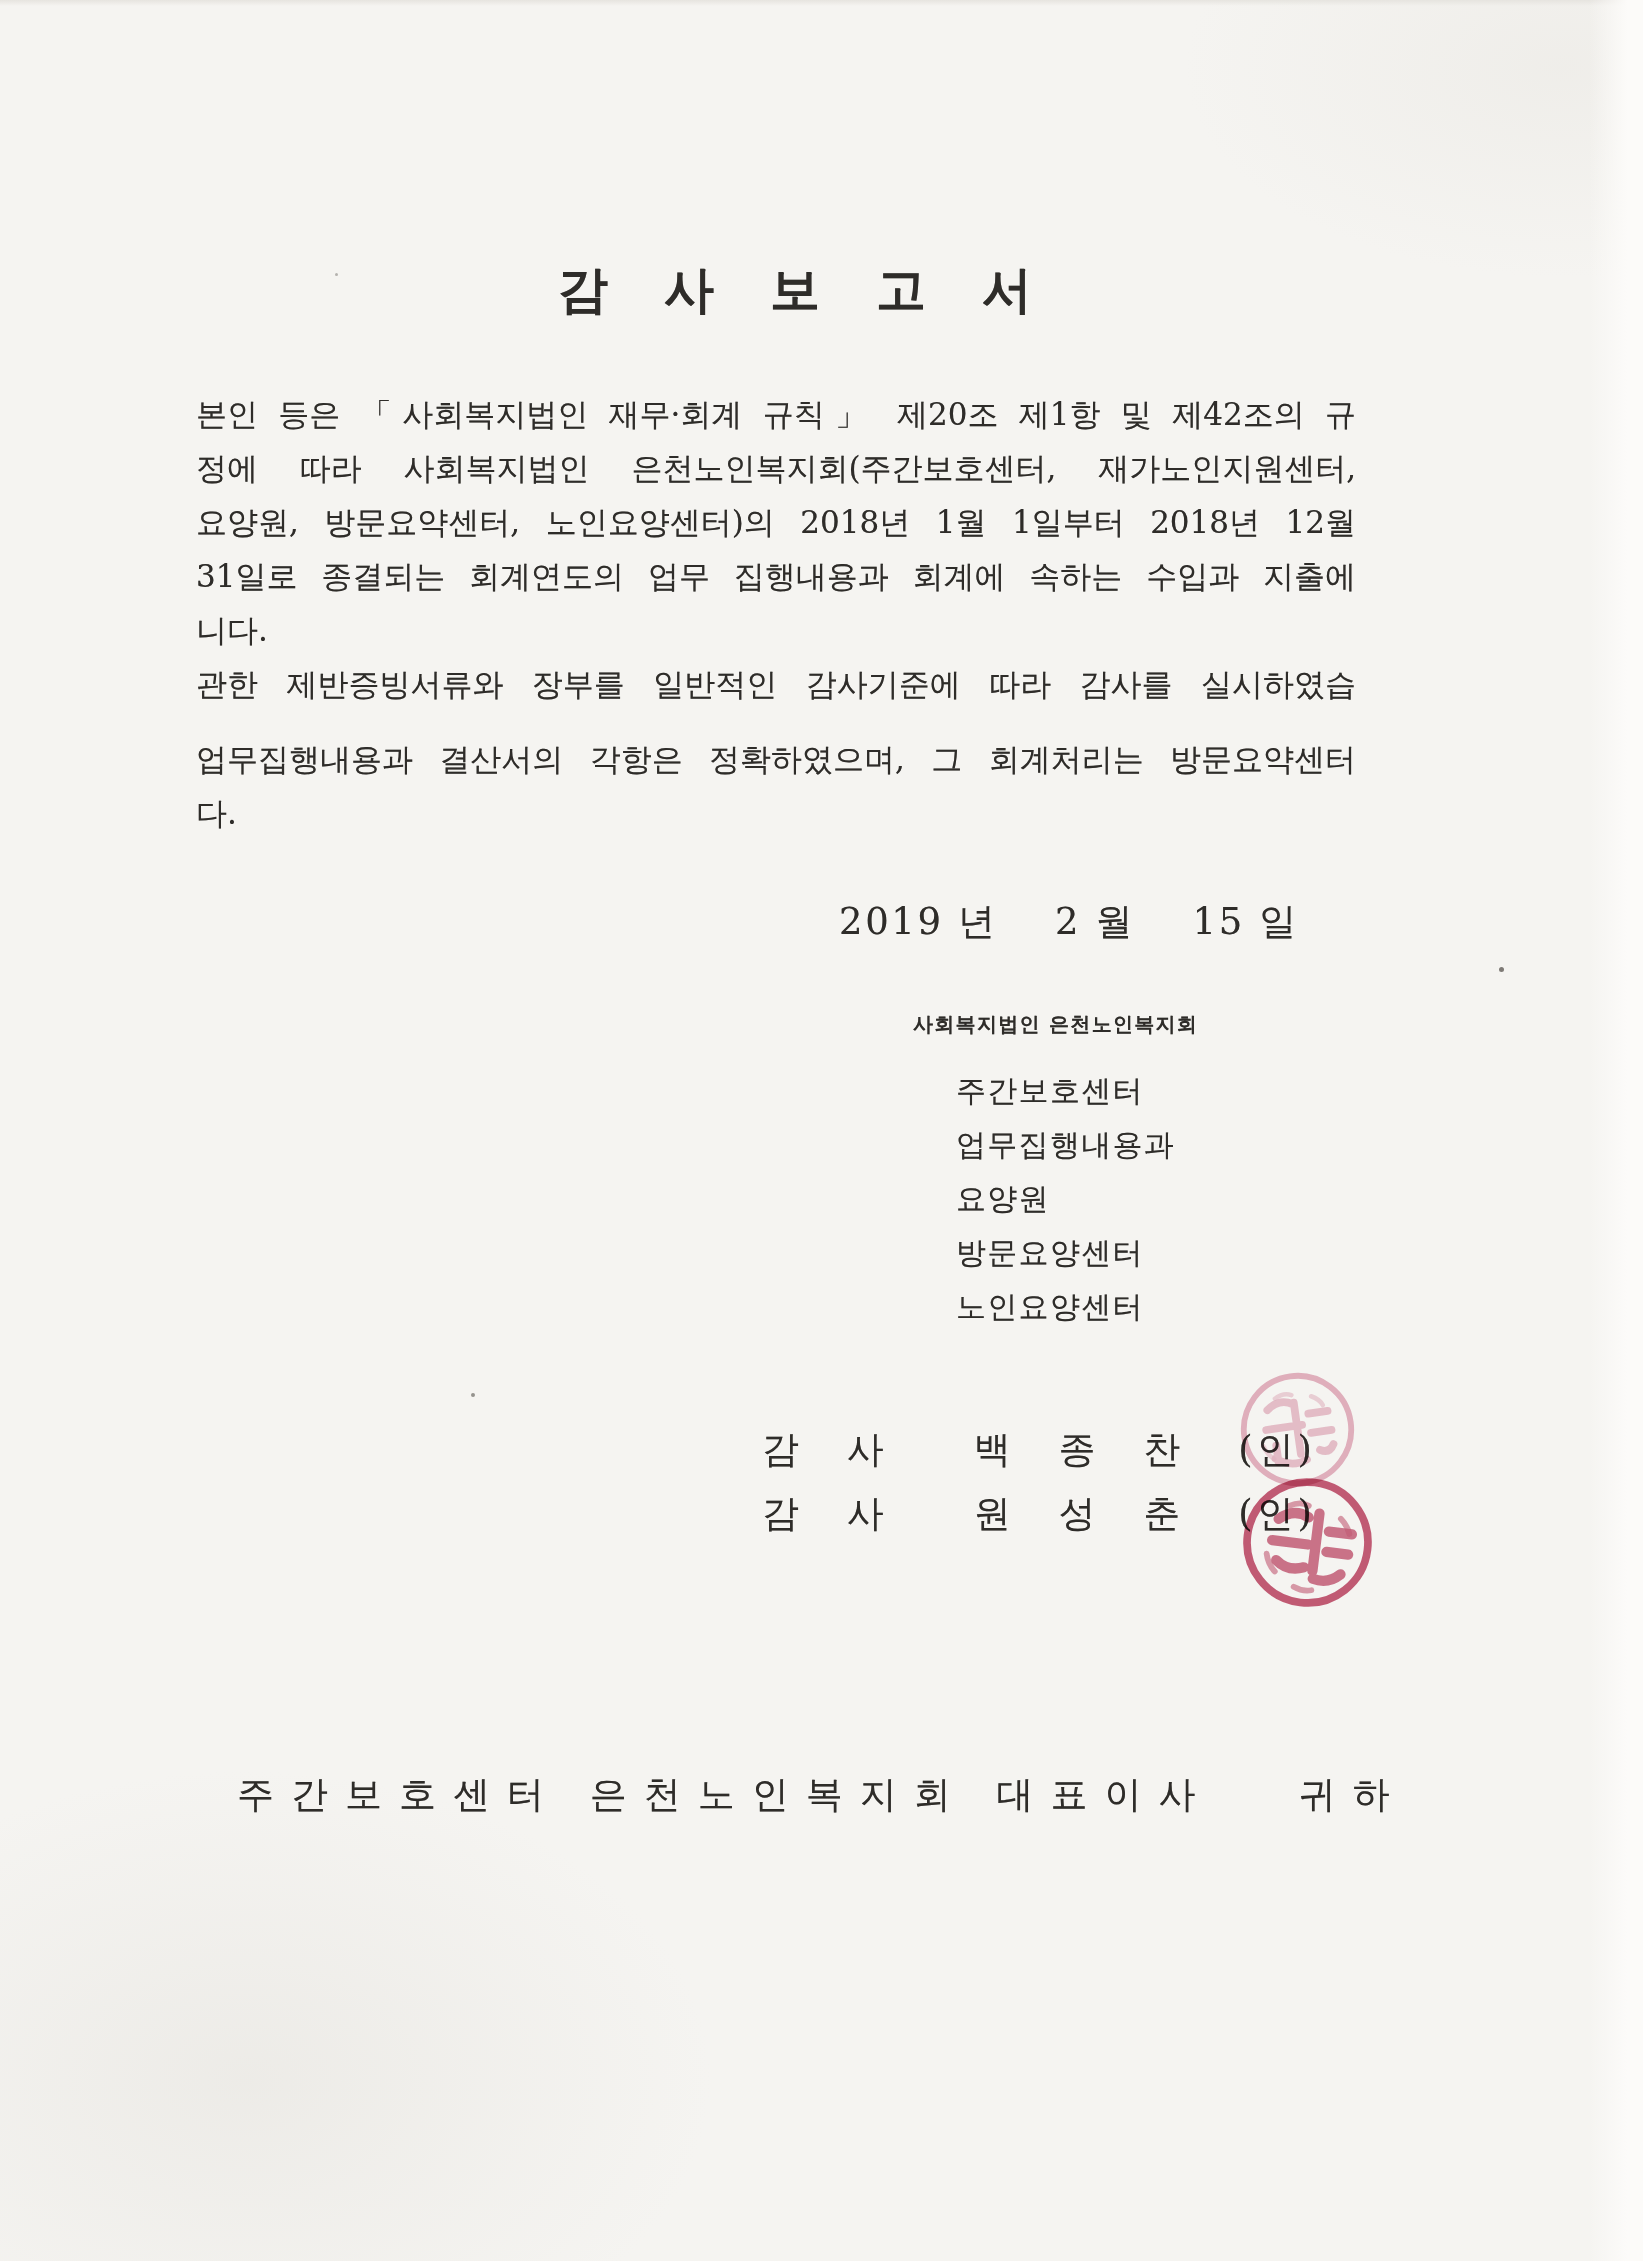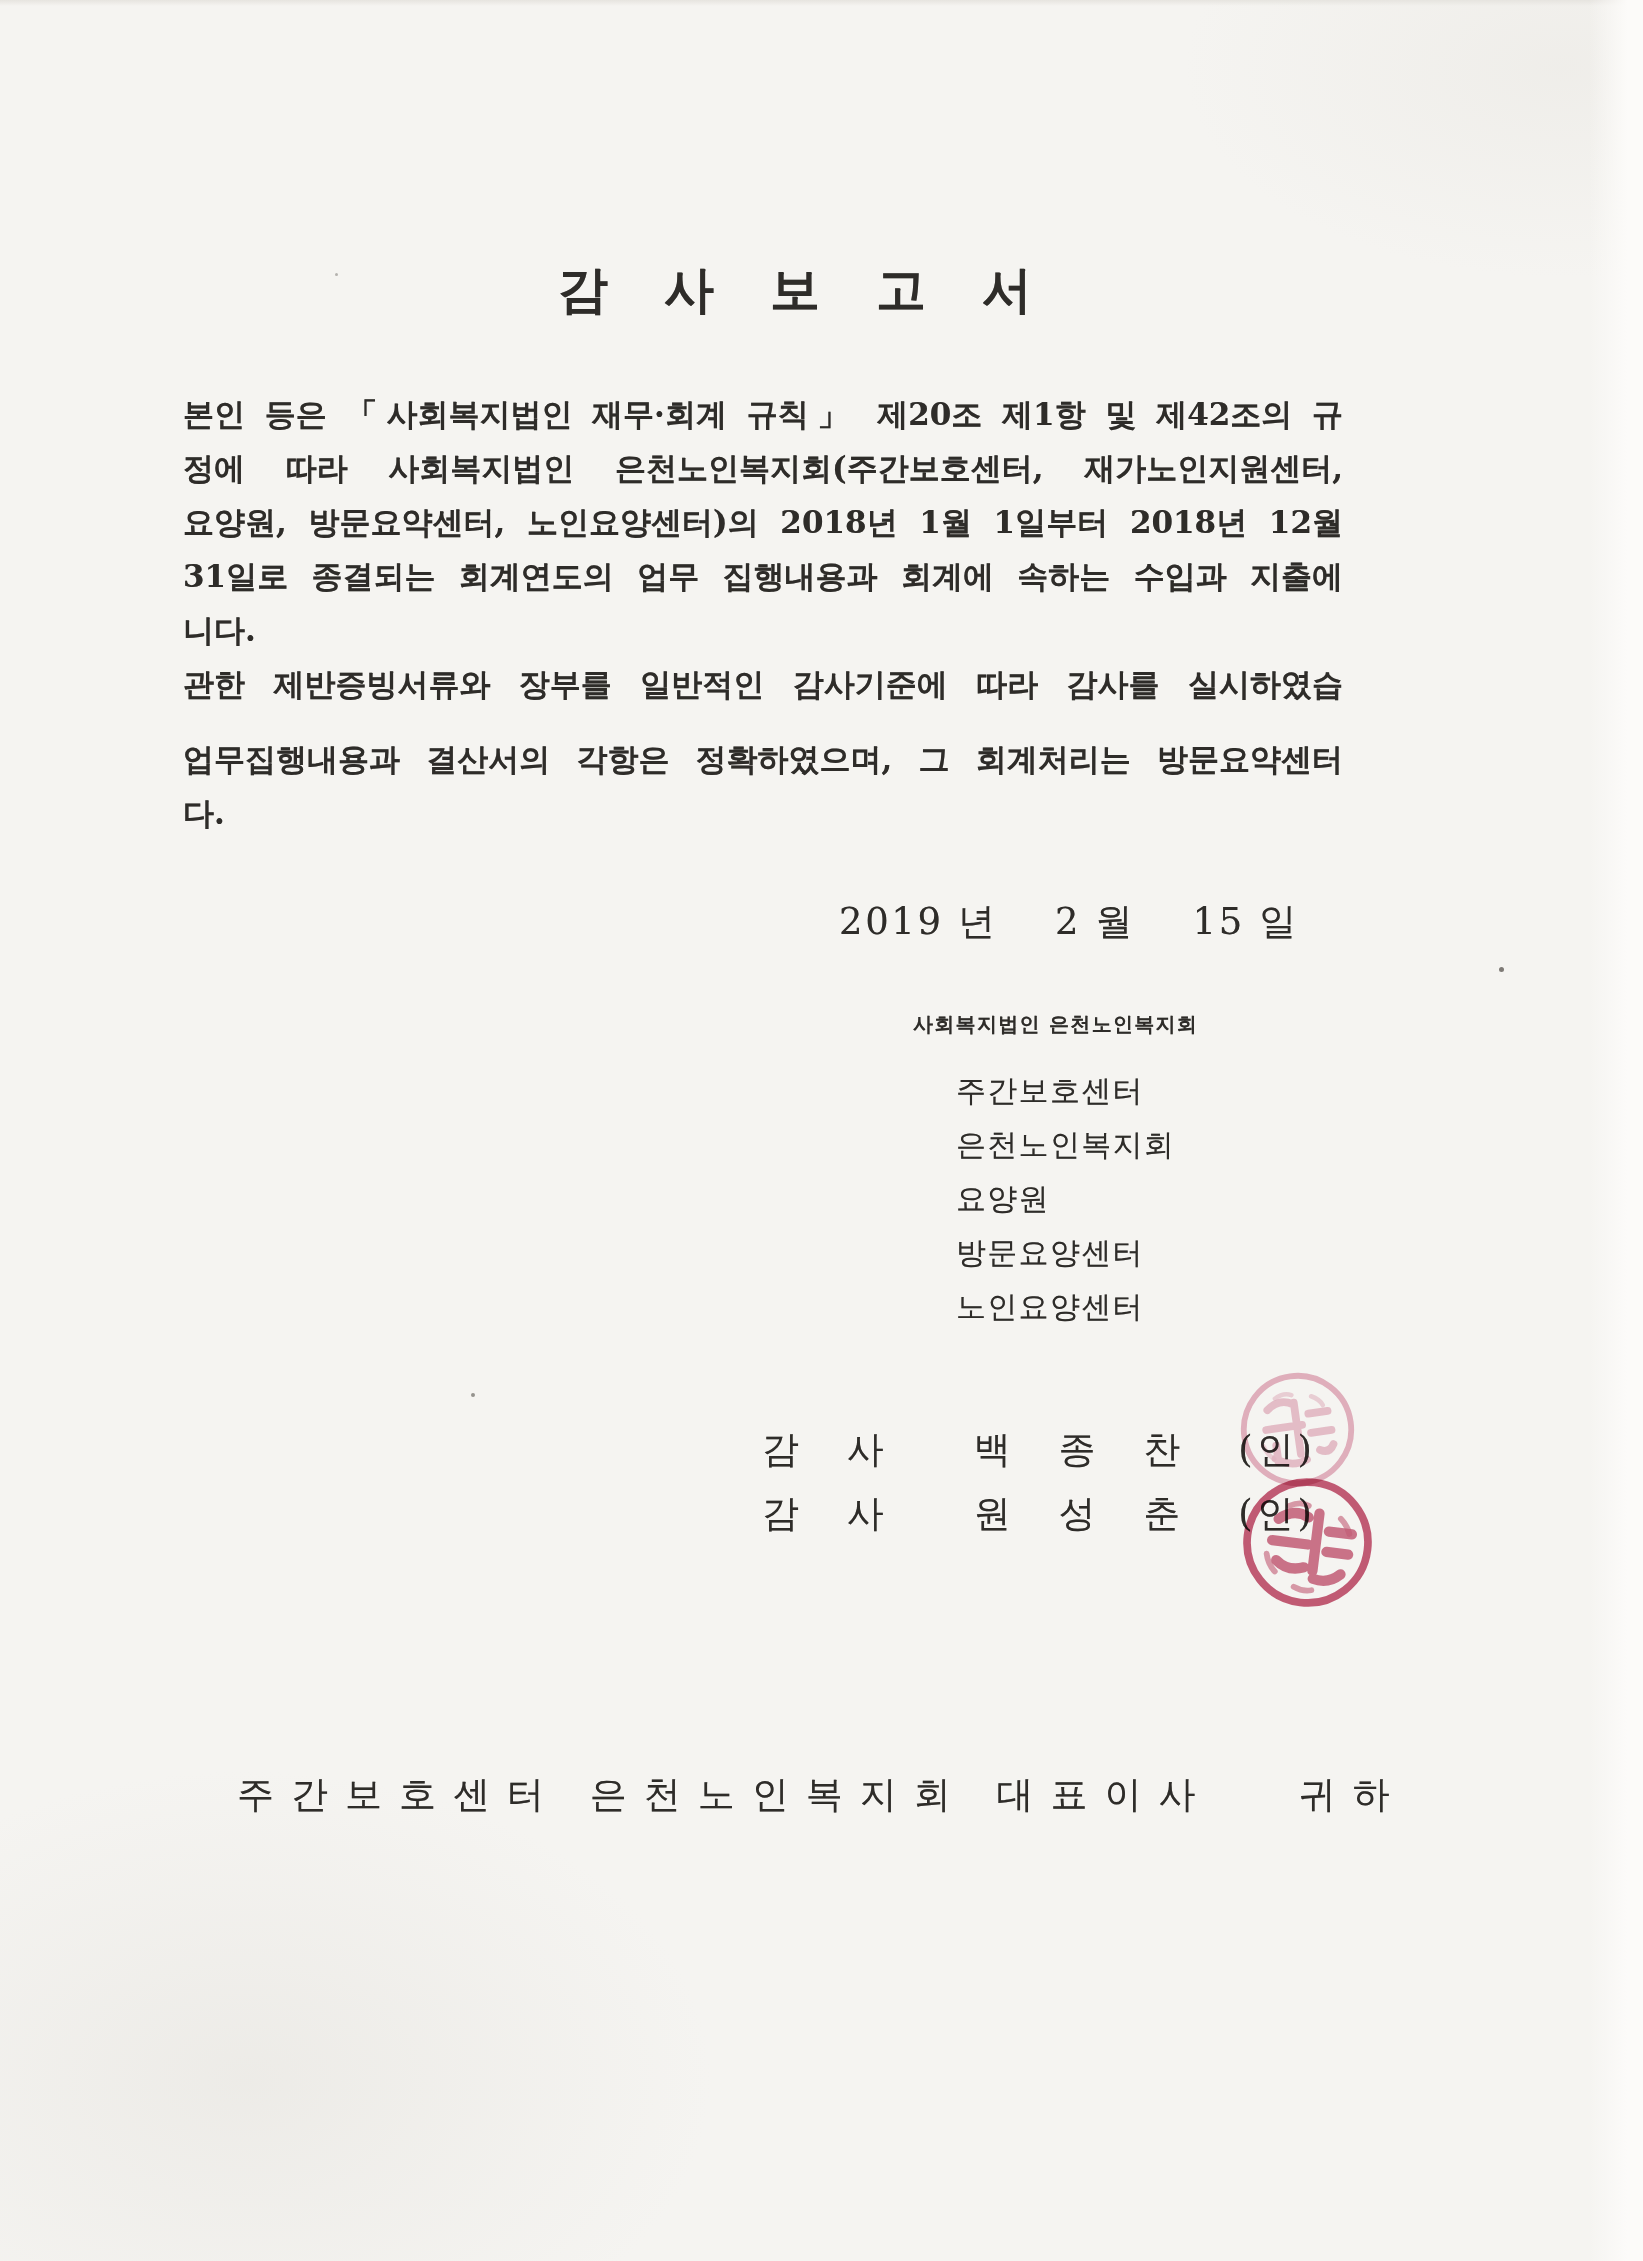--- a/index.html
+++ b/index.html
@@ -13,21 +13,21 @@
   }
   .ink{ text-shadow:0 0 0.6px rgba(40,38,35,.45); }
 
   .doc-title{
     position:absolute; left:558px; top:260px;
     font-size:50px; line-height:1.2;
     letter-spacing:19.3px; white-space:pre;
     font-weight:bold;
   }
 
-  .para{ position:absolute; left:183px; width:1160px; font-size:31px; line-height:54px;font-weight:bold; }
+  .para{ position:absolute; left:196px; width:1160px; font-size:31px; line-height:54px; }
   .para1{ top:387px; }
   .para2{ top:732px; }
   .p-line{ text-align:justify; text-align-last:justify; white-space:normal; }
   .p-line.last{ text-align-last:left; }
 
   .date-line{
     position:absolute; left:839px; top:900px;
     font-size:37px; line-height:1.2; white-space:pre; letter-spacing:2.6px;
   }
 
@@ -102,21 +102,21 @@
     <div class="p-line ink">업무집행내용과 결산서의 각항은 정확하였으며, 그 회계처리는 방문요약센터</div>
     <div class="p-line last ink">다.</div>
   </div>
 
   <div class="date-line ink">2019 년    2 월    15 일</div>
 
   <div class="org-line ink">사회복지법인 은천노인복지회</div>
 
   <div class="branch-list">
     <div class="branch-item ink">주간보호센터</div>
-    <div class="branch-item ink">은천노인복지회</div>
+    <div class="branch-item ink">업무집행내용과</div>
     <div class="branch-item ink">요양원</div>
     <div class="branch-item ink">방문요양센터</div>
     <div class="branch-item ink">노인요양센터</div>
   </div>
 
   <div class="auditors">
     <div class="auditor-row">
       <span class="auditor-role ink">감 사</span>
       <span class="auditor-name ink">백 종 찬</span>
       <span class="auditor-seal ink">(인)</span>

